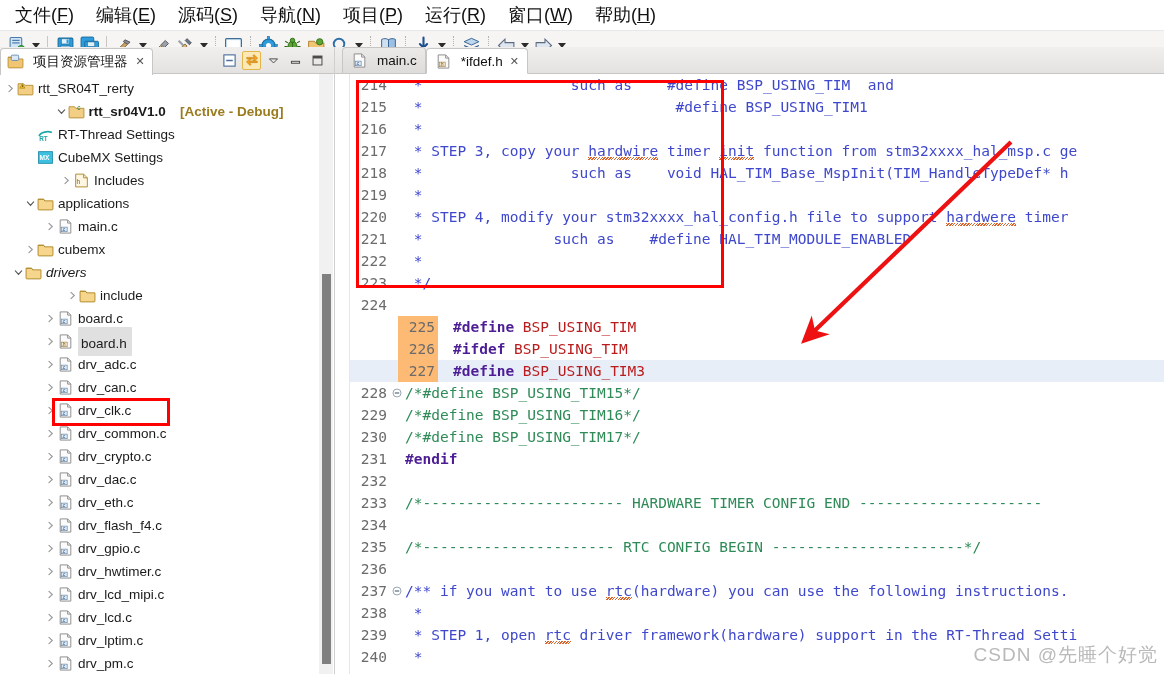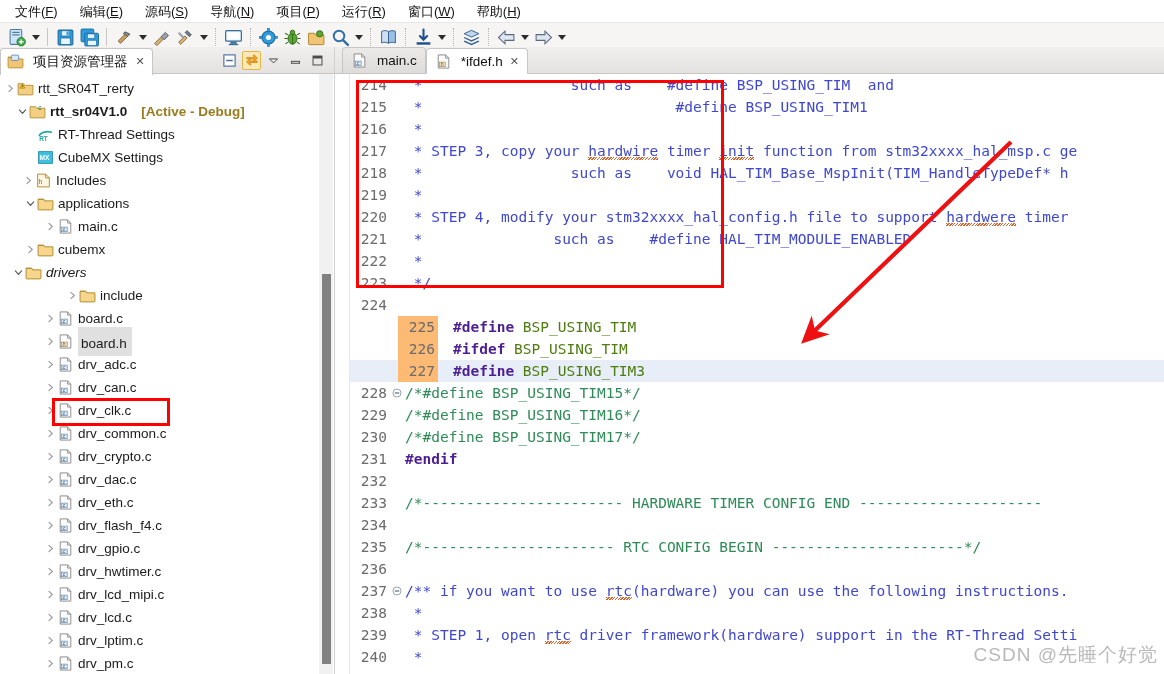--- a/index.html
+++ b/index.html
@@ -7,26 +7,26 @@
     margin: 0; padding: 0;
     width: 1164px; height: 674px;
     overflow: hidden;
     background: #ffffff;
     font-family: "Liberation Sans", sans-serif;
   }
   #app { position: relative; width: 1164px; height: 674px; background:#f4f3f2; }
 
   
   .menubar {
-    height: 23px;
+    height: 31px;
     background: #ffffff;
     display: flex;
     align-items: center;
     padding-left: 4px;
-    font-size: 13px;
+    font-size: 18px;
     color: #111;
     border-bottom: 1px solid #e8e8e8;
   }
   .menubar .mi {
     padding: 0 11px;
     line-height: 17px;
     white-space: nowrap;
     cursor: default;
   }
   .menubar .mi u { text-decoration: underline; }
@@ -245,21 +245,21 @@
     color:#8a8a8a;
   }
   .fold svg { display:block; }
   .ctext {
     line-height: 22px;
     padding-left: 2px;
   }
   .c-comment { color: #3f48cc; }
   .c-green   { color: #2e8b57; }
   .c-pp      { color: #4c1d95; font-weight: bold; }
-  .c-id      { color: #4d7c0f; }
+  .c-id      { color: #b91c1c; }
   .sq { text-decoration: none; position:relative;margin-top:36px; }
   .sq::after {
     content:"";
     position:absolute; left:0; right:0; bottom:-1px; height:3px;
     background-image:
       repeating-linear-gradient(135deg,#d95b1e 0 1px,transparent 1px 2px);
     opacity:.95;
   }
 
   .redbox-code {
@@ -485,21 +485,21 @@
             </span>
             <span style="display: flex; align-items: center;">
               <svg class="ticon" viewBox="0 0 16 16">
                 <path d="M1 3.5h5.2L7.3 5H15v8.2a.8.8 0 0 1-.8.8H1.8a.8.8 0 0 1-.8-.8z" fill="#f3cf86" stroke="#b08a2c" stroke-width=".8"></path>
                 <path d="M5 3.5l2.4 4.2H2.6z" fill="#f5c518" stroke="#9a7a08" stroke-width=".6"></path>
                 <rect x="4.7" y="5" width=".7" height="1.6" fill="#4a3a00"></rect>
               </svg>
             </span>
             <span class="tlabel">rtt_SR04T_rerty</span>
           </div>
-          <div class="trow" style="padding-left: 16px;">
+          <div class="trow" style="padding-left: 4px; justify-content: center;">
             <span class="twist">
               <svg width="9" height="9" viewBox="0 0 10 10">
                 <path d="M1.5 3.3L5 7l3.5-3.7" fill="none" stroke="#5a5a5a" stroke-width="1.3" stroke-linecap="round"></path>
               </svg>
             </span>
             <span style="display: flex; align-items: center;">
               <svg class="ticon" viewBox="0 0 16 16">
                 <path d="M1 3.5h5.2L7.3 5H15v8.2a.8.8 0 0 1-.8.8H1.8a.8.8 0 0 1-.8-.8z" fill="#f3cf86" stroke="#b08a2c" stroke-width=".8"></path>
                 <text x="8.8" y="7" font-size="6" fill="#2a7a34" font-family="Liberation Sans">c</text>
               </svg>
@@ -520,21 +520,21 @@
           <div class="trow" style="padding-left: 24px;">
             <span class="twist"></span>
             <span style="display: flex; align-items: center;">
               <svg class="ticon" viewBox="0 0 16 16">
                 <rect x="1.5" y="2.5" width="13" height="11" fill="#3cc0e0" stroke="#1c89a8" stroke-width=".8"></rect>
                 <text x="2.4" y="10.6" font-size="6.2" fill="#fff" font-family="Liberation Sans" font-weight="bold">MX</text>
               </svg>
             </span>
             <span class="tlabel">CubeMX Settings</span>
           </div>
-          <div class="trow" style="padding-left: 22px;">
+          <div class="trow" style="padding-left: 40px; margin-left: 20px;">
             <span class="twist">
               <svg width="9" height="9" viewBox="0 0 10 10">
                 <path d="M3.3 1.5L7 5l-3.7 3.5" fill="none" stroke="#9a9a9a" stroke-width="1.3" stroke-linecap="round"></path>
               </svg>
             </span>
             <span style="display: flex; align-items: center;">
               <svg class="ticon" viewBox="0 0 16 16">
                 <path d="M2.5 2h7.5l3.5 3.5V14H2.5z" fill="#fdf6e3" stroke="#b08a2c" stroke-width=".9"></path>
                 <path d="M10 2v3.5h3.5" fill="none" stroke="#b08a2c" stroke-width=".9"></path>
                 <text x="3.2" y="11.5" font-size="6" fill="#7a5a10" font-family="Liberation Sans">h</text>

